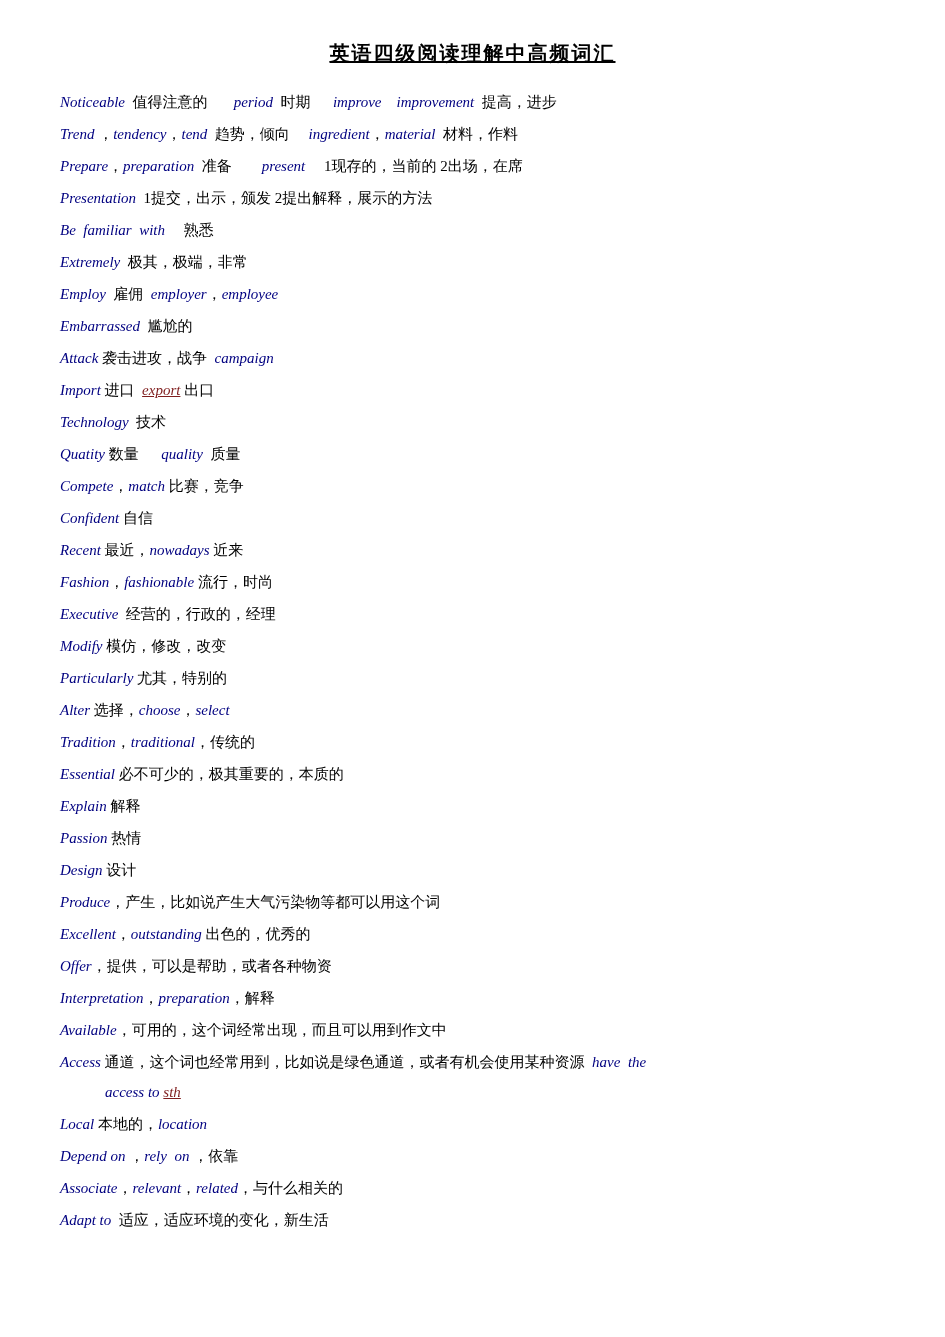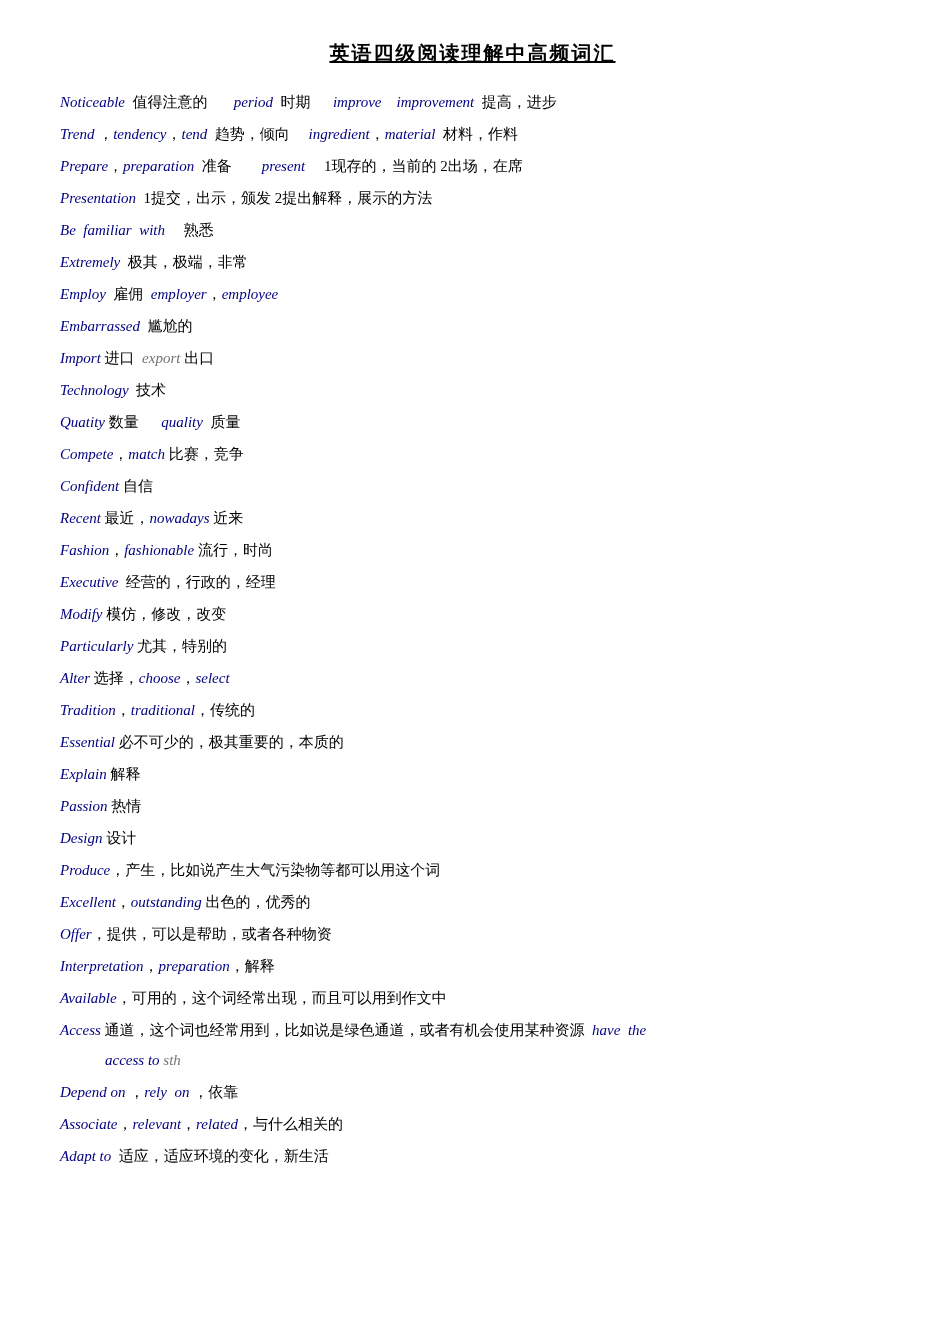--- a/index.html
+++ b/index.html
@@ -30,22 +30,23 @@
     }
     .vocab-line {
       margin-bottom: 2px;
       display: block;
     }
     .en-word {
       color: #000080;
       font-style: italic;
     }
     .en-red {
-      color: #737373;
+      color: #7f1d1d;
       font-style: italic;
+      text-decoration: underline;
     }
     .cn-text {
       color: #000000;
     }
   </style>
 </head>
 <body>
 
 <div>
   <h1 class="page-title">英语四级阅读理解中高频词汇</h1>
@@ -77,20 +78,23 @@
     </span>
 
     <span class="vocab-line">
       <span class="en-word">Employ</span><span class="cn-text"> &nbsp;雇佣 &nbsp;</span><span class="en-word">employer</span><span class="cn-text">，</span><span class="en-word">employee</span>
     </span>
 
     <span class="vocab-line">
       <span class="en-word">Embarrassed</span><span class="cn-text"> &nbsp;尴尬的</span>
     </span>
 
+    <span class="vocab-line">
+      <span class="en-word">Attack</span><span class="cn-text"> 袭击进攻，战争 &nbsp;</span><span class="en-word">campaign</span>
+    </span>
 
     <span class="vocab-line">
       <span class="en-word">Import</span><span class="cn-text"> 进口 &nbsp;</span><span class="en-red">export</span><span class="cn-text"> 出口</span>
     </span>
 
     <span class="vocab-line">
       <span class="en-word">Technology</span><span class="cn-text"> &nbsp;技术</span>
     </span>
 
     <span class="vocab-line">
@@ -169,20 +173,23 @@
 
     <span class="vocab-line">
       <span class="en-word">Available</span><span class="cn-text">，可用的，这个词经常出现，而且可以用到作文中</span>
     </span>
 
     <span class="vocab-line">
       <span class="en-word">Access</span><span class="cn-text"> 通道，这个词也经常用到，比如说是绿色通道，或者有机会使用某种资源 &nbsp;</span><span class="en-word">have &nbsp;the</span><br>
       <span class="cn-text">&nbsp;&nbsp;&nbsp;&nbsp;&nbsp;&nbsp;&nbsp;&nbsp;&nbsp;&nbsp;&nbsp;&nbsp;</span><span class="en-word">access to</span><span class="cn-text"> </span><span class="en-red">sth</span>
     </span>
 
+    <span class="vocab-line">
+      <span class="en-word">Local</span><span class="cn-text"> 本地的，</span><span class="en-word">location</span>
+    </span>
 
     <span class="vocab-line">
       <span class="en-word">Depend on</span><span class="cn-text"> ，</span><span class="en-word">rely &nbsp;on</span><span class="cn-text"> ，依靠</span>
     </span>
 
     <span class="vocab-line">
       <span class="en-word">Associate</span><span class="cn-text">，</span><span class="en-word">relevant</span><span class="cn-text">，</span><span class="en-word">related</span><span class="cn-text">，与什么相关的</span>
     </span>
 
     <span class="vocab-line">

